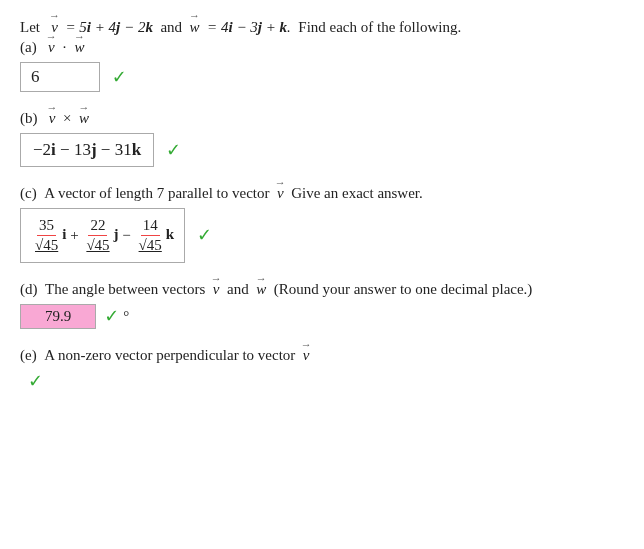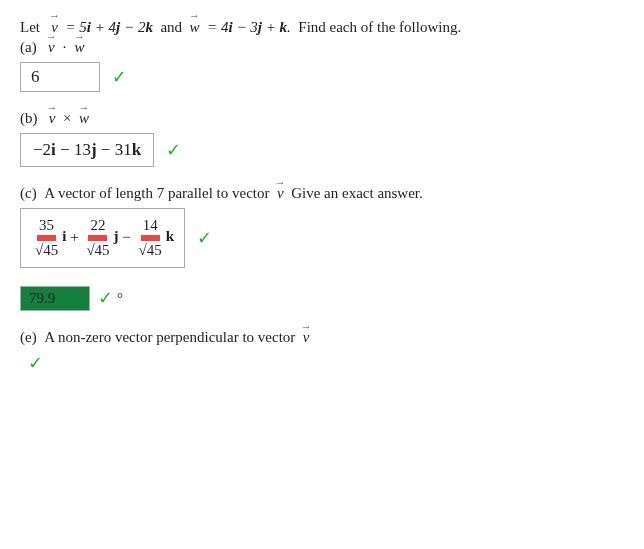--- a/index.html
+++ b/index.html
@@ -66,47 +66,48 @@
     }
     .frac {
       display: inline-flex;
       flex-direction: column;
       align-items: center;
       vertical-align: middle;
       font-size: 15px;
       margin: 0 2px;
     }
     .frac .num {
-      border-bottom: 6px solid #ef4444;
+      border-bottom: 1px solid #ef4444;
       padding: 0 2px 1px 2px;
       text-align: right;
     }
     .frac .den {
       padding: 1px 2px 0 2px;
       text-align: right;
+      text-decoration: underline;
     }
     .part-c-desc {
       font-size: 15px;
       margin-bottom: 6px;
     }
     .part-d-desc {
       font-size: 15px;
       margin-bottom: 6px;
     }
     .part-d-answer {
       display: inline-flex;
       align-items: center;
     }
     .input-box {
       border: 1px solid #aaa;
-      padding: 3px 8px;
+      padding: 3px 24px;
       font-size: 15px;
       min-width: 70px;
       display: inline-block;
-      background: #15803d;
+      background: #f9a8d4;
       vertical-align: middle;
     }
     .degree-symbol {
       font-size: 15px;
       margin-left: 4px;
       vertical-align: middle;
     }
   </style>
 </head>
 <body>
@@ -185,20 +186,28 @@
           <span class="num">14</span>
           <span class="den">√45</span>
         </span><strong>k</strong>
       </span>
     </span>
     <span class="check-green">✓</span>
   </div>
 </div>
 
 <div class="part">
+  <div class="part-d-desc">
+    <span>(d)</span>
+    &nbsp;<span>The angle between vectors</span>
+    &nbsp;<span class="arrow-over"><em>v</em></span>
+    &nbsp;<span>and</span>&nbsp;
+    <span class="arrow-over"><em>w</em></span>
+    &nbsp;<span>(Round your answer to one decimal place.)</span>
+  </div>
   <div class="part-d-answer">
     <span class="input-box">
       <span>79.9</span>
     </span>
     <span class="check-green">✓</span>
     <span class="degree-symbol">°</span>
   </div>
 </div>
 
 <div class="part">

